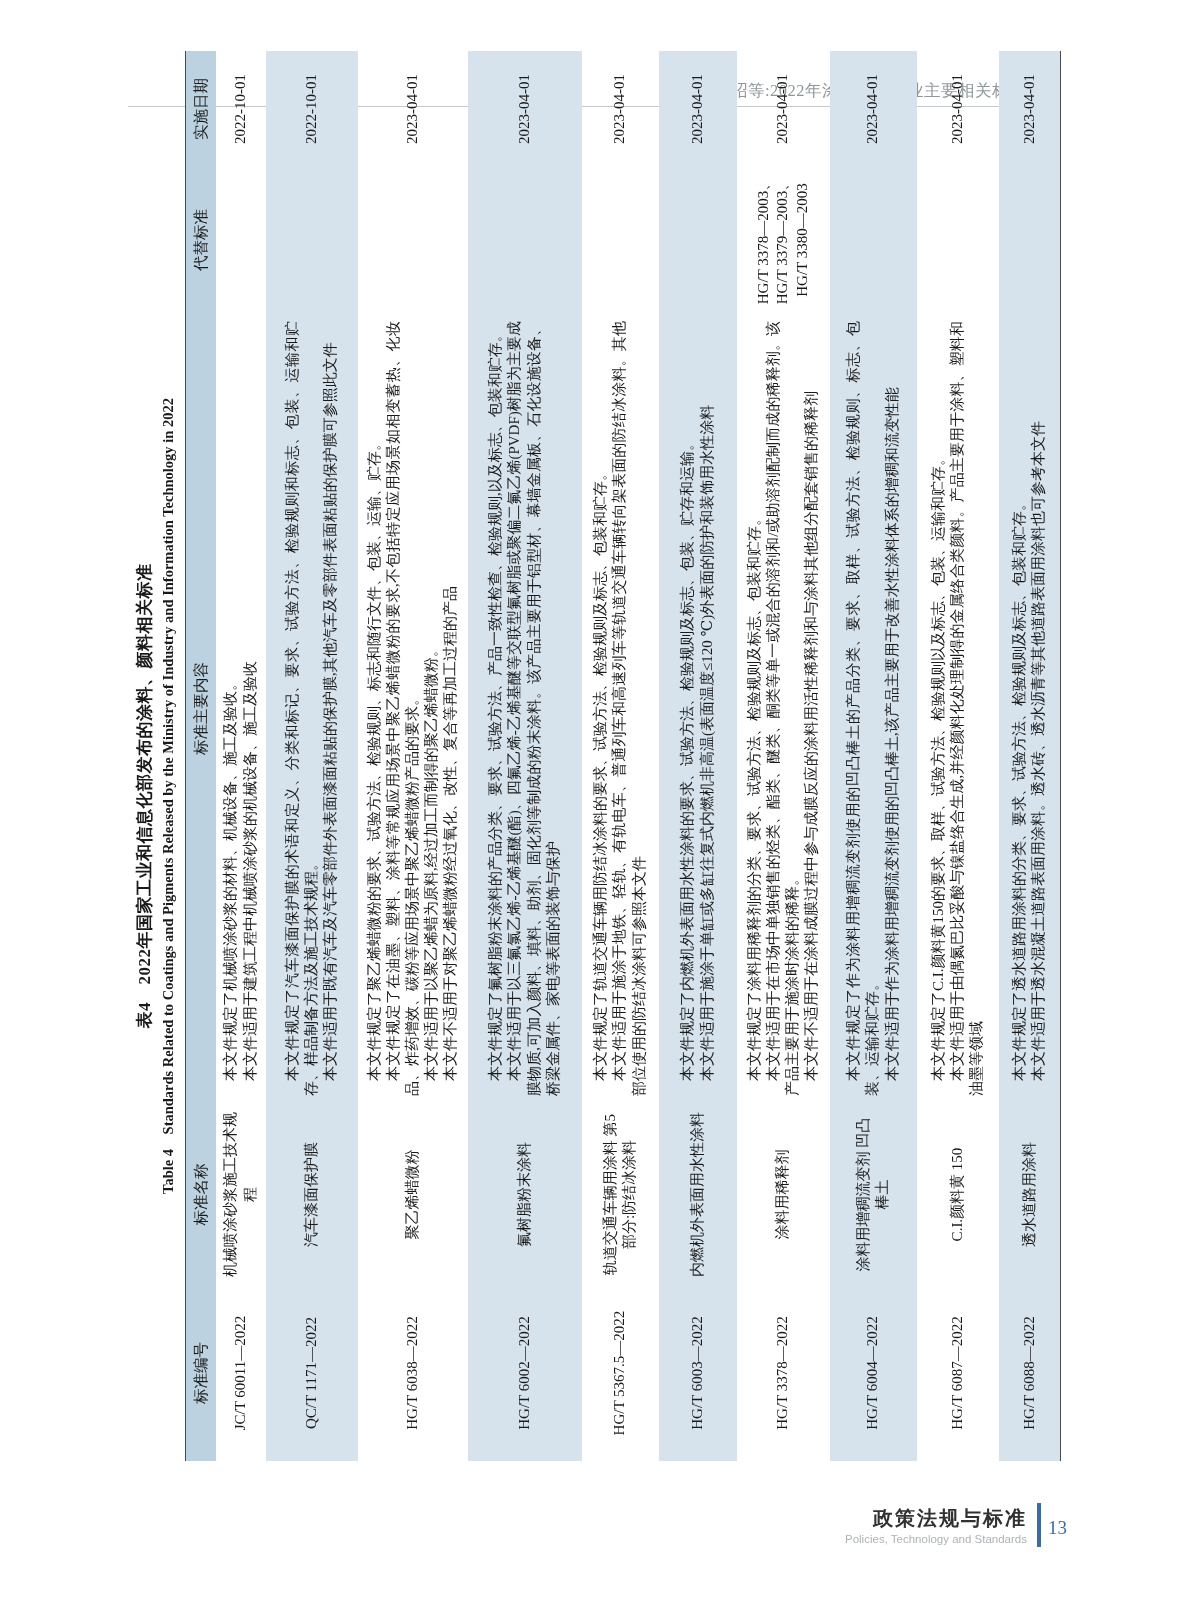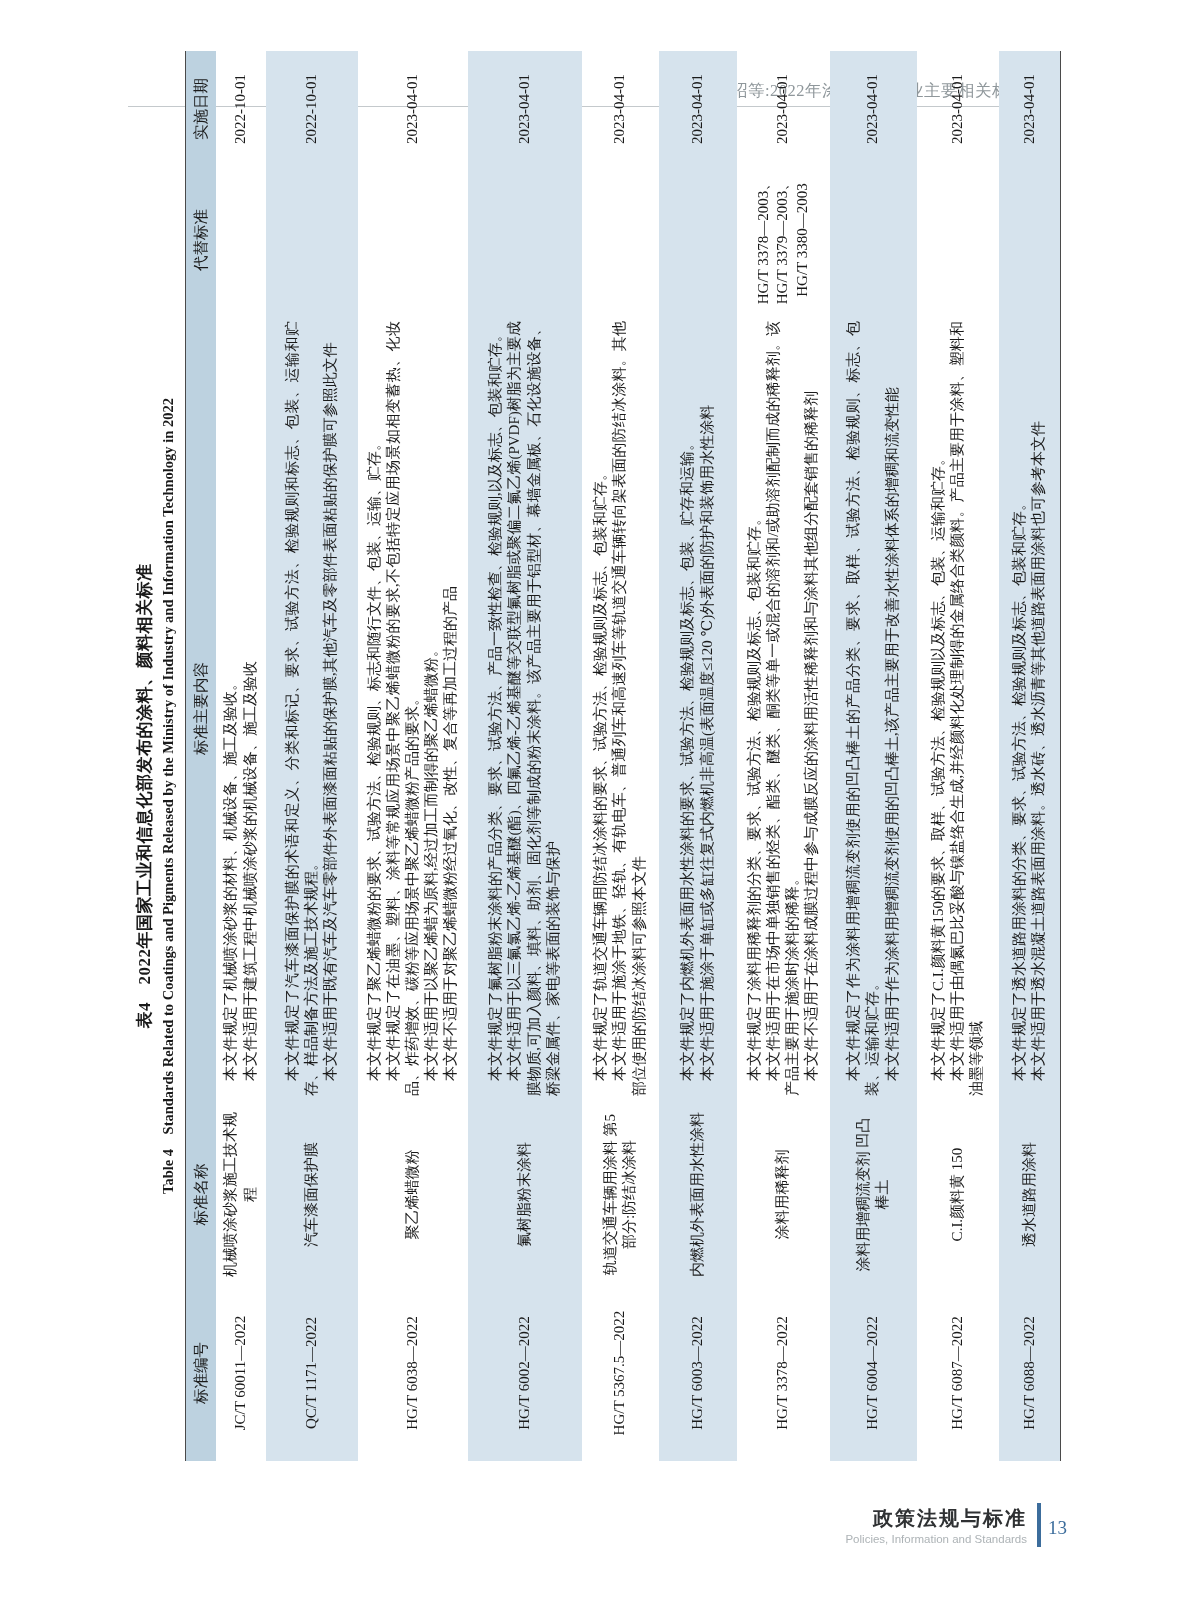--- a/index.html
+++ b/index.html
@@ -169,19 +169,19 @@
           <td class="c-replace"></td>
           <td class="c-date">2023-04-01</td>
         </tr>
       </tbody>
     </table>
   </div>
 
   <div class="page-footer">
     <div class="footer-text">
       <div class="footer-cn">政策法规与标准</div>
-      <div class="footer-en">Policies, Information and Standards</div>
+      <div class="footer-en">Policies, Technology and Standards</div>
     </div>
     <div class="footer-bar"></div>
     <div class="footer-num">13</div>
   </div>
 
 </div>
 
 </body></html>

